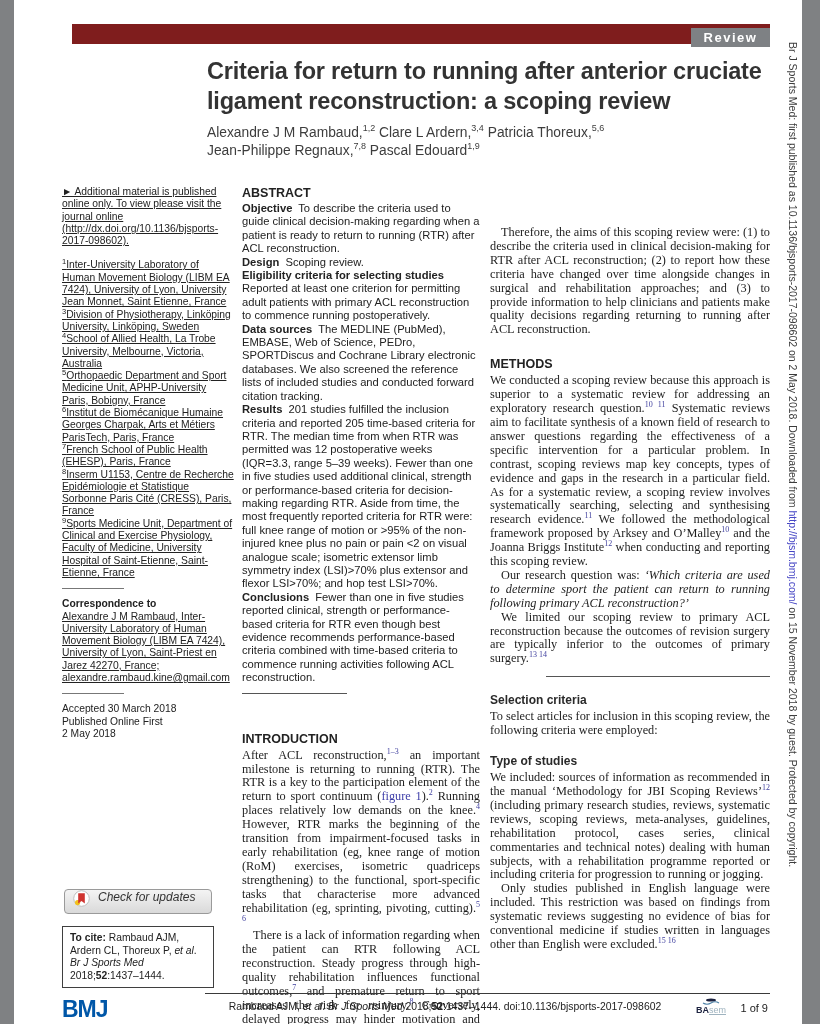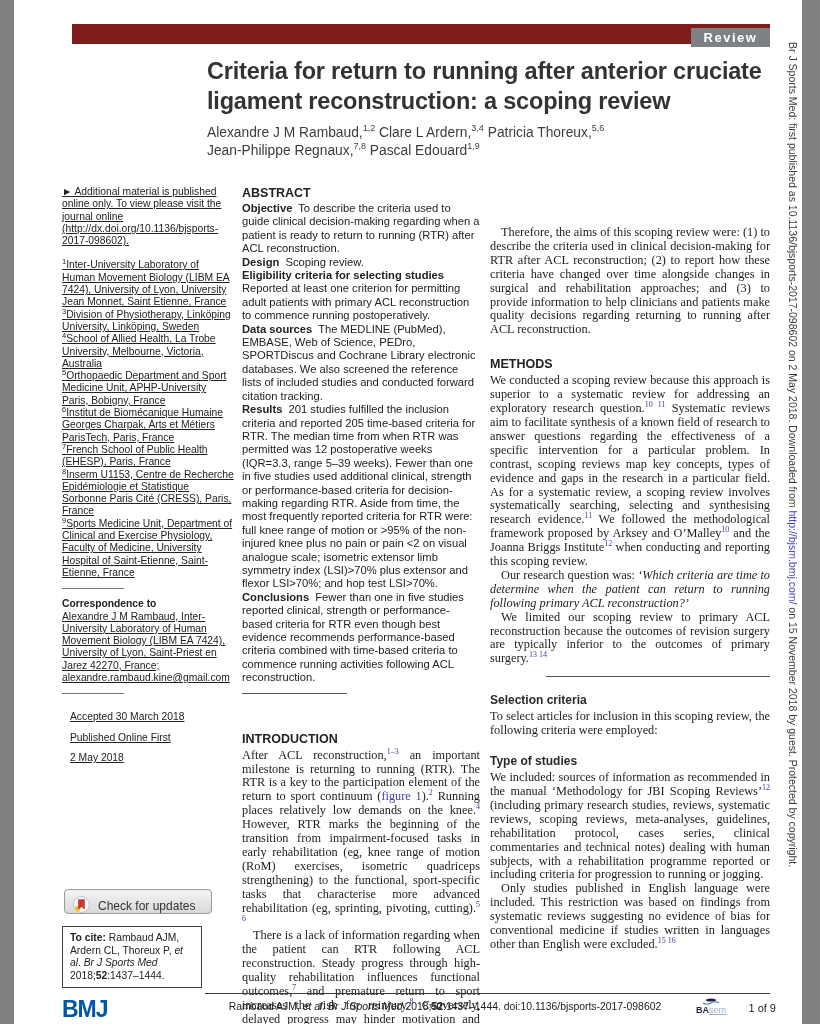--- a/index.html
+++ b/index.html
@@ -28,28 +28,28 @@
   .sidecol{width:172px;margin-right:8px;display:flex;flex-direction:column;
            font-size:10.3px;line-height:12.3px;color:#222;}
   .midcol{width:238px;margin-right:10px;}
   .rightcol{flex:1;margin-top:40px;}
   .srule{border:none;border-top:1px solid #777;width:62px;margin:9px 0 9px 0;}
   .note,.affil,.corr{margin:0 0 0 0;text-decoration:underline;}
   .note{margin-bottom:12px;}
   .affil{text-indent:0;}
   .affil sup{font-size:7.5px;}
   .corrhead{font-weight:bold;margin:0;}
-  .dates p{margin:8px;text-decoration:underline;}
+  .dates p{margin:0;}
   .bottomdock{margin-top:auto;}
   
-  .checkbtn{display:flex;align-items:flex-end;gap:8px;width:148px;height:25px;
+  .checkbtn{display:flex;align-items:flex-start;gap:8px;width:148px;height:25px;
             background:linear-gradient(#f4f4f4,#d9d9d9);border:1px solid #9a9a9a;border-radius:4px;
-            padding:0 8px;box-sizing:border-box;font-size:12px;color:#333;cursor:pointer;margin:0 0 12px 2px;}
+            padding:0 8px;box-sizing:border-box;font-size:12px;color:#333;cursor:pointer;margin:0 0 12px 2px;font-style:italic;}
   
-  .citebox{border:1.5px solid #3f3f3f;padding:5px 7px;width:140px;box-sizing:border-box;
+  .citebox{border:1.5px solid #3f3f3f;padding:5px 7px;width:152px;box-sizing:border-box;
            font-size:10.3px;line-height:12.5px;}
   
   .abshead{font-size:12.5px;font-weight:bold;margin:0 0 2px 0;color:#222;}
   .absitem{margin:0;font-size:11.2px;line-height:13.4px;color:#222;}
   .absitem b{padding-right:3px;}
   .midrule{border:none;border-top:1px solid #555;width:105px;margin:8px 0 0 0;}
   .sechead{font-family:"Liberation Sans",sans-serif;font-size:12.5px;font-weight:bold;
            color:#222;margin:0 0 3px 0;}
   .serif{font-family:"Liberation Serif",serif;font-size:12.3px;line-height:13.9px;
          text-align:justify;color:#1d1d1d;}
@@ -61,21 +61,21 @@
   .rightrule{border:none;border-top:1px solid #555;width:224px;margin:10px 0 0 auto;}
   .subhead{font-family:"Liberation Sans",sans-serif;font-size:12px;font-weight:bold;color:#2a2a2a;margin:16px 0 3px 0;} .gap20{height:20px;}
   
   .frule{position:absolute;left:205px;top:993px;width:565px;border:none;border-top:1.3px solid #3a3a3a;margin:0;}
   .bmj{position:absolute;left:62px;top:996px;font-size:23px;font-weight:bold;color:#0057a8;letter-spacing:-1px;}
   .fcite{position:absolute;left:205px;top:1001px;width:480px;text-align:center;font-size:10.4px;color:#222;}
   .basem{position:absolute;left:688px;top:997px;width:46px;text-align:center;font-size:9px;line-height:9px;}
   .basem .swim{display:block;margin:0 auto;}
   .basem .ba{font-weight:bold;color:#1d2340;}
   .basem .sem{color:#9fb3bf;text-decoration:underline;}
-  .pageno{position:absolute;right:44px;top:1002px;font-size:11px;color:#222;}
+  .pageno{position:absolute;right:52px;top:1002px;font-size:11px;color:#222;}
   sup{line-height:0;}
 </style>
 </head>
 <body>
 
 <div class="page">
   <div class="strip left"></div>
   <div class="strip right"></div>
 
   <div class="vside">Br J Sports Med: first published as 10.1136/bjsports-2017-098602 on 2 May 2018. Downloaded from <span class="link">http://bjsm.bmj.com/</span> on 15 November 2018 by guest. Protected by copyright.</div>
@@ -149,21 +149,21 @@
     </div>
 
     <div class="rightcol">
       <div class="serif">
         <p class="indent">Therefore, the aims of this scoping review were: (1) to describe the criteria used in clinical decision-making for RTR after ACL reconstruction; (2) to report how these criteria have changed over time alongside changes in surgical and rehabilitation approaches; and (3) to provide information to help clinicians and patients make quality decisions regarding returning to running after ACL reconstruction.</p>
       </div>
       <div class="gap20"></div>
       <h2 class="sechead">METHODS</h2>
       <div class="serif">
         <p>We conducted a scoping review because this approach is superior to a systematic review for addressing an exploratory research question.<sup class="ref">10 11</sup> Systematic reviews aim to facilitate synthesis of a known field of research to answer questions regarding the effectiveness of a specific intervention for a particular problem. In contrast, scoping reviews map key concepts, types of evidence and gaps in the research in a particular field. As for a systematic review, a scoping review involves systematically searching, selecting and synthesising research evidence.<sup class="ref">11</sup> We followed the methodological framework proposed by Arksey and O’Malley<sup class="ref">10</sup> and the Joanna Briggs Institute<sup class="ref">12</sup> when conducting and reporting this scoping review.</p>
-        <p class="indent">Our research question was: <i>‘Which criteria are time to determine when the patient can return to running following primary ACL reconstruction?’</i></p>
+        <p class="indent">Our research question was: <i>‘Which criteria are used to determine sport the patient can return to running following primary ACL reconstruction?’</i></p>
         <p class="indent">We limited our scoping review to primary ACL reconstruction because the outcomes of revision surgery are typically inferior to the outcomes of primary surgery.<sup class="ref">13 14</sup></p>
       </div>
       <hr class="rightrule">
       <h3 class="subhead">Selection criteria</h3>
       <div class="serif">
         <p>To select articles for inclusion in this scoping review, the following criteria were employed:</p>
       </div>
       <h3 class="subhead">Type of studies</h3>
       <div class="serif">
         <p>We included: sources of information as recommended in the manual ‘Methodology for JBI Scoping Reviews’<sup class="ref">12</sup> (including primary research studies, reviews, systematic reviews, scoping reviews, meta-analyses, guidelines, rehabilitation protocol, cases series, clinical commentaries and technical notes) dealing with human subjects, with a rehabilitation programme reported or including criteria for progression to running or jogging.</p>

